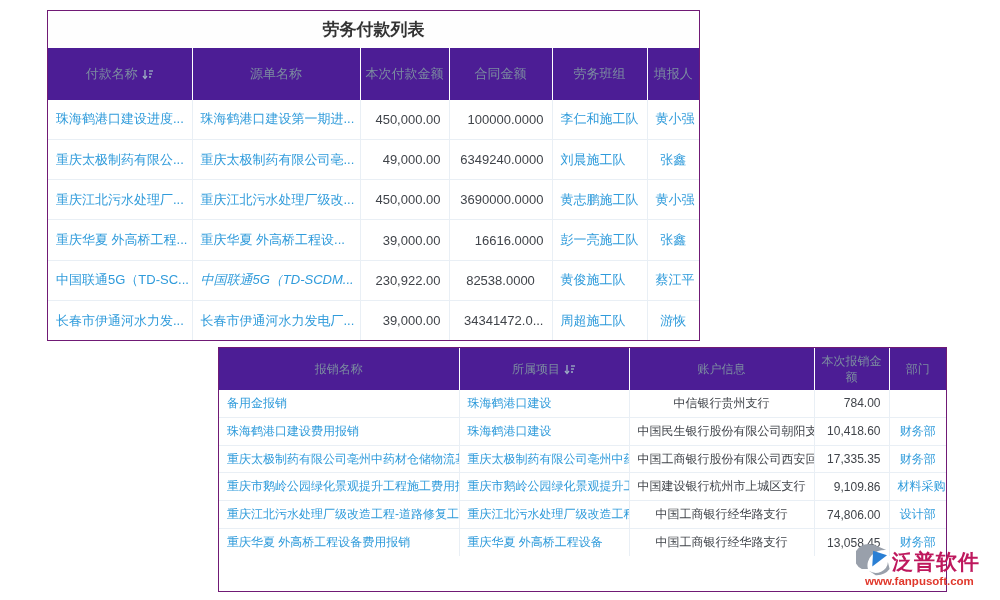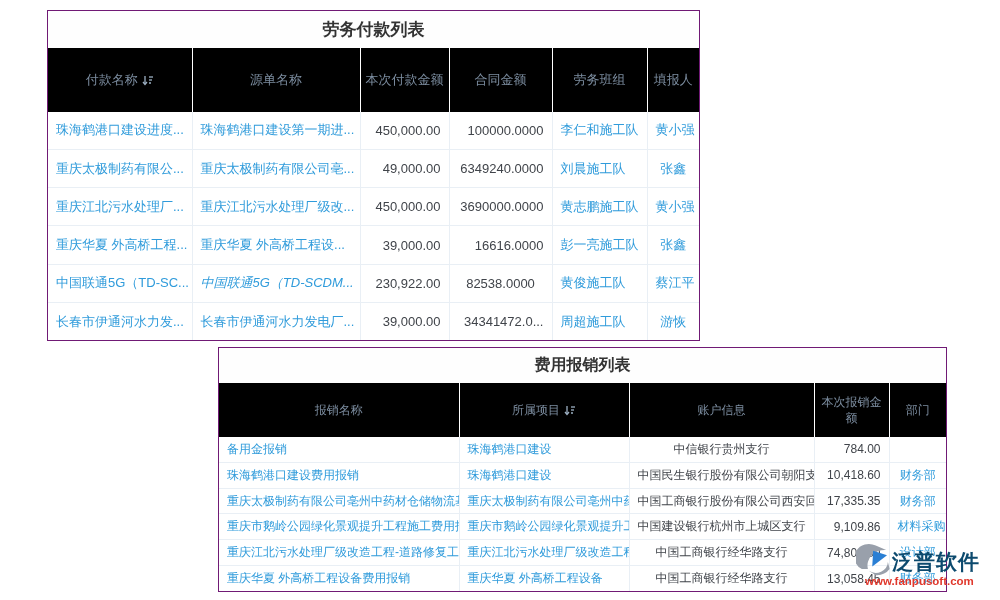--- a/index.html
+++ b/index.html
@@ -17,41 +17,41 @@
   .card-title{
     display:flex;align-items:center;justify-content:center;
     font-weight:700;color:#333333;background:#fefefe;
   }
   #labor-card .card-title{height:37px;font-size:17px;}
   #expense-card .card-title{height:35px;font-size:16px;}
   table{border-collapse:collapse;table-layout:fixed;width:100%;}
   #labor-card table{height:292px;}
   #expense-card table{height:208px;}
   th{
-    background:#000000;color:#7c8da0;font-weight:400;text-align:center;
-    border-right:1px solid #ffffff;padding:8px 4px;line-height:1.35;
+    background:#4c1d95;color:#7c8da0;font-weight:400;text-align:center;
+    border-right:1px solid #ffffff;padding:2px 4px;line-height:1.35;
     overflow:hidden;
   }
   th:last-child{border-right:none;}
   #labor-card th{height:48px;font-size:13px;}
   #expense-card th{height:38px;font-size:12px;}
   td{
     border-right:1px solid #e9eff5;border-bottom:1px solid #e9eff5;
     padding:2px 8px;overflow:hidden;white-space:nowrap;background:#fff;
   }
   td:last-child{border-right:none;}
   tr:last-child td{border-bottom:none;}
   #labor-card td{font-size:13px;}
   #expense-card td{font-size:12px;}
   td.link{color:#2f9bdb;cursor:pointer;}
   td.text{color:#40444a;}
   .sort-icon{vertical-align:-2px;margin-left:4px;}
   .watermark{position:absolute;left:856px;top:543px;width:144px;z-index:5;}
   .wm-top{display:flex;align-items:center;}
-  .wm-brand{font-size:21px;font-weight:700;color:#0c4a6e;letter-spacing:1px;line-height:1.2;}
+  .wm-brand{font-size:21px;font-weight:700;color:#be185d;letter-spacing:1px;line-height:1.2;}
   .wm-url{color:#e0382c;font-size:11.5px;font-weight:700;margin-top:-5px;padding-left:9px;}
 </style>
 </head>
 <body>
 
 <div class="card" id="labor-card">
   <div class="card-title">劳务付款列表</div>
   <div id="labor-mount">
       <table>
         <colgroup>
@@ -128,21 +128,20 @@
             <td class="text" style="text-align: right; margin-left: 21px;">34341472.0...</td>
             <td class="link" style="text-align: left;">周超施工队</td>
             <td class="link" style="text-align: center;">游恢</td>
           </tr>
         </tbody>
       </table>
     </div>
 </div>
 
 <div class="card" id="expense-card">
-  <div class="card-title">费用报销列表</div>
   <div id="expense-mount">
       <table>
         <colgroup>
           <col style="width: 240px;">
           <col style="width: 170px;">
           <col style="width: 185px;">
           <col style="width: 75px;">
           <col style="width: 57px;">
         </colgroup>
         <thead>

